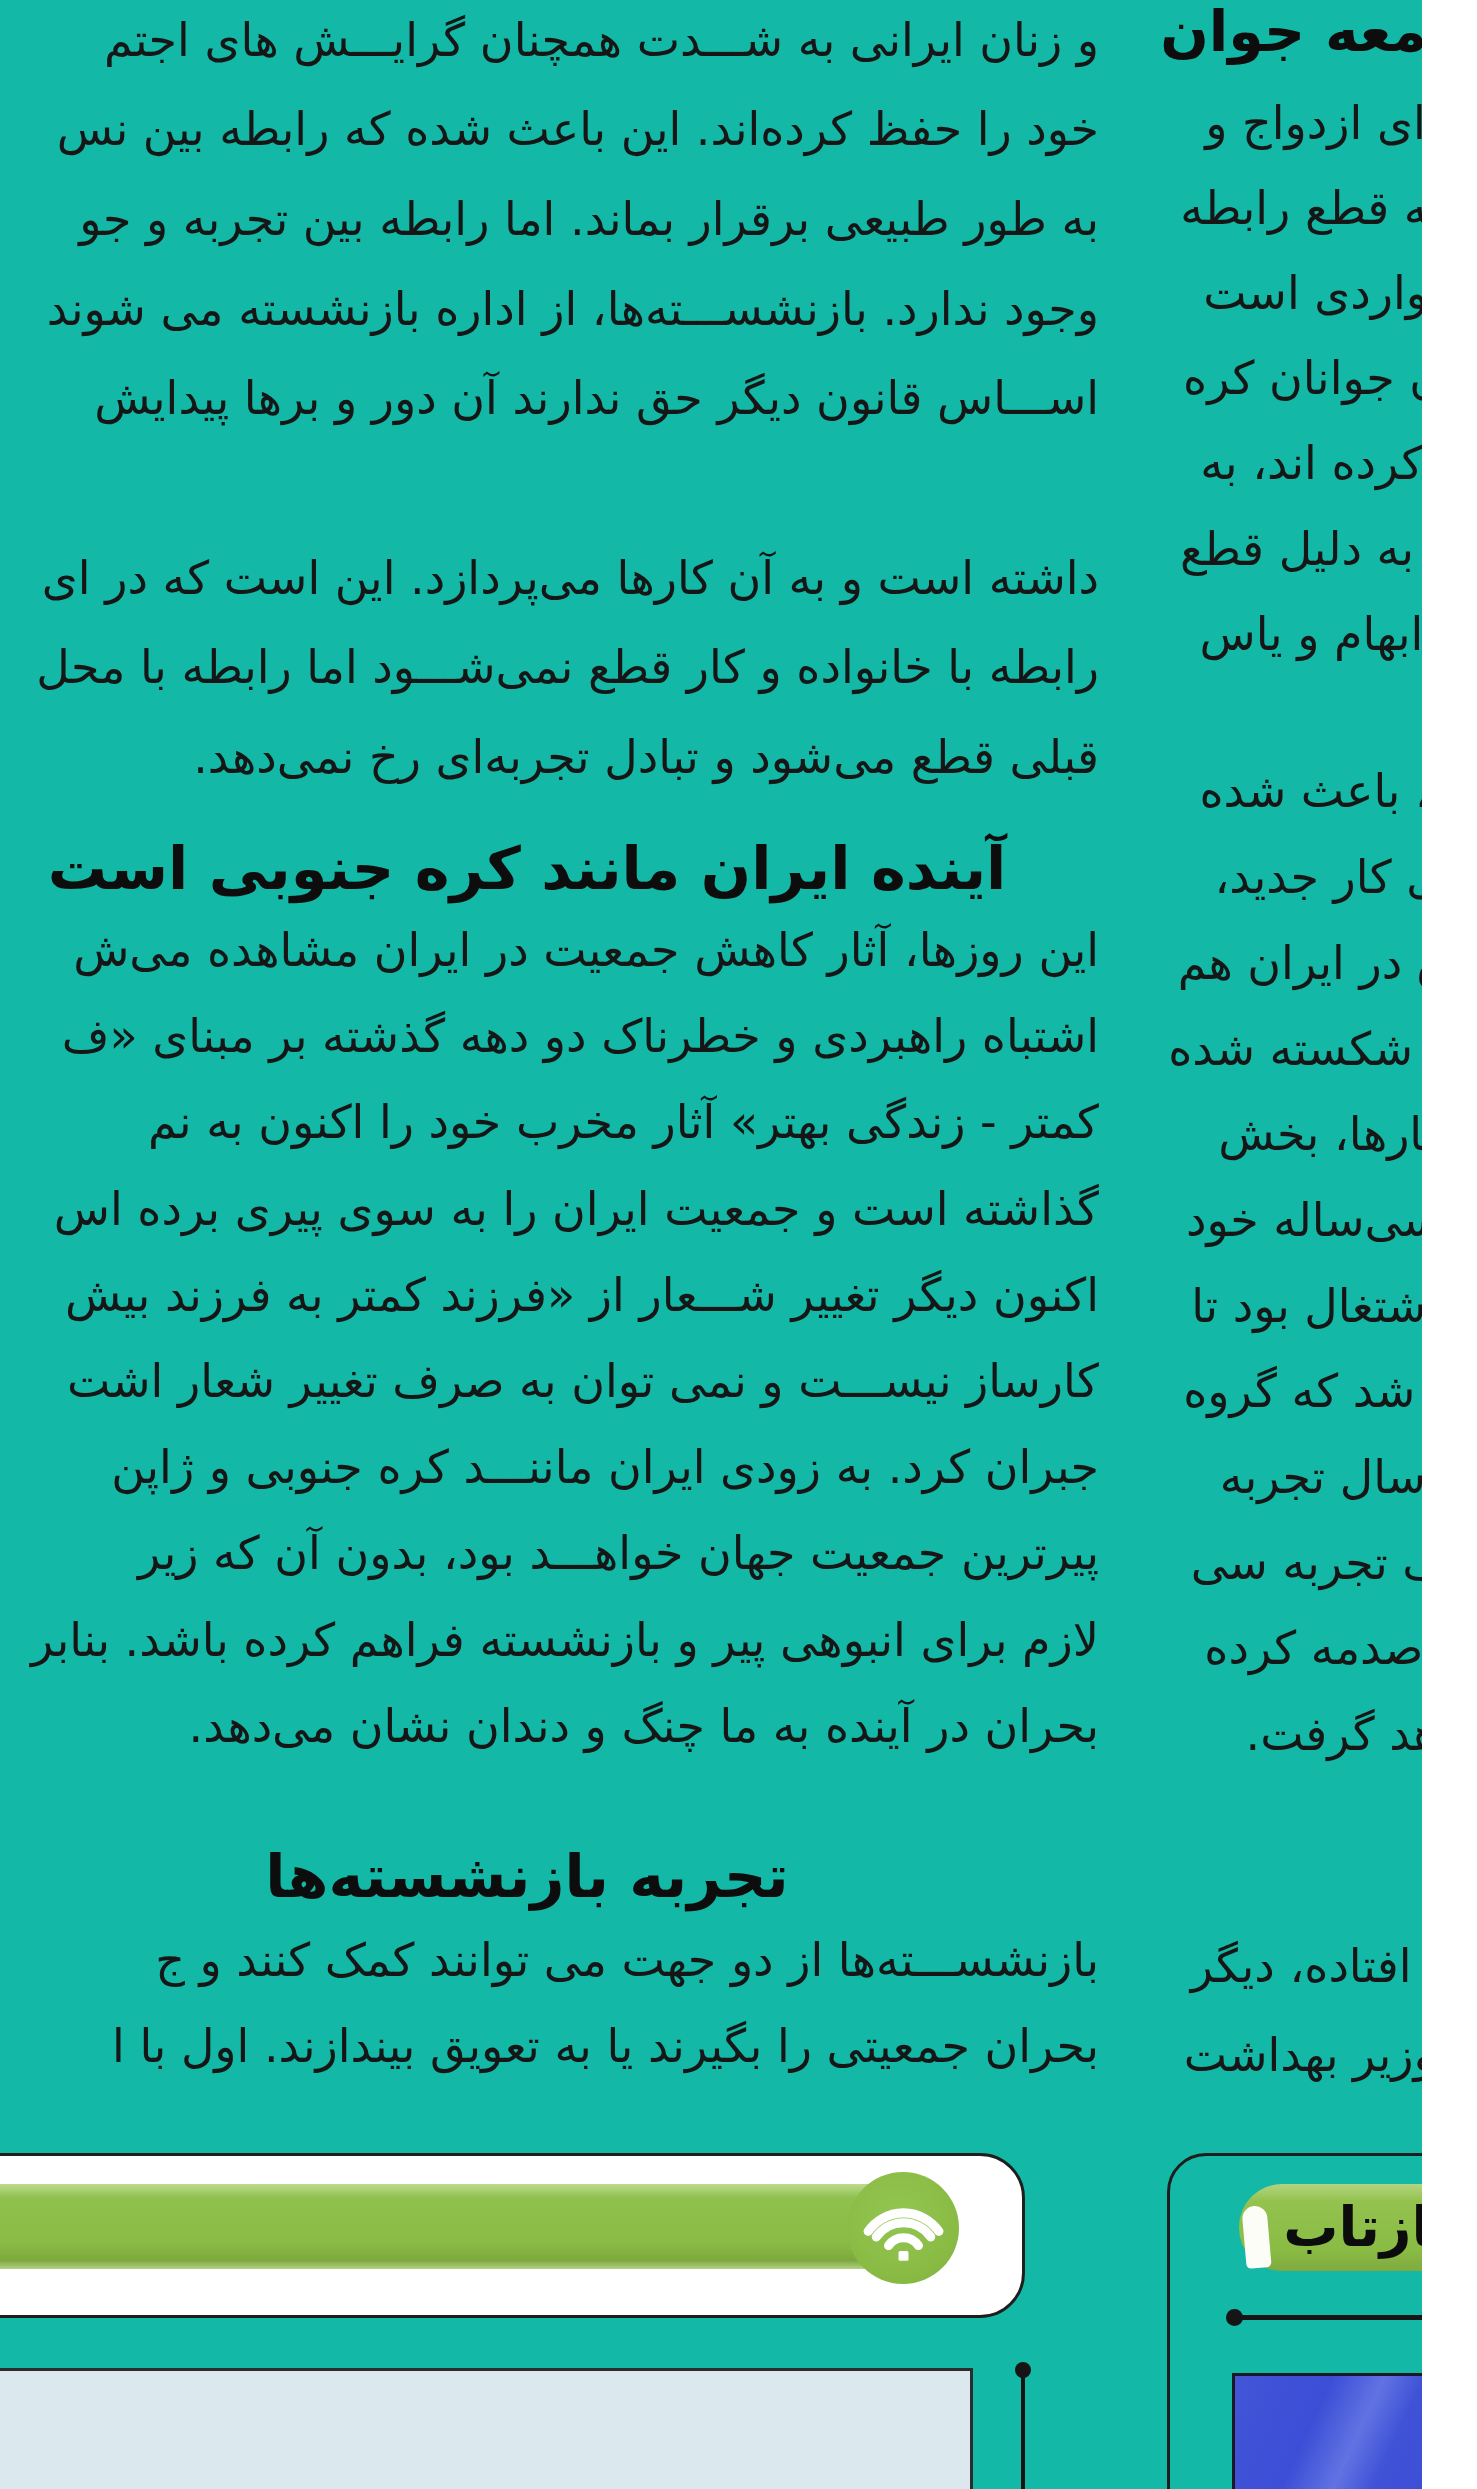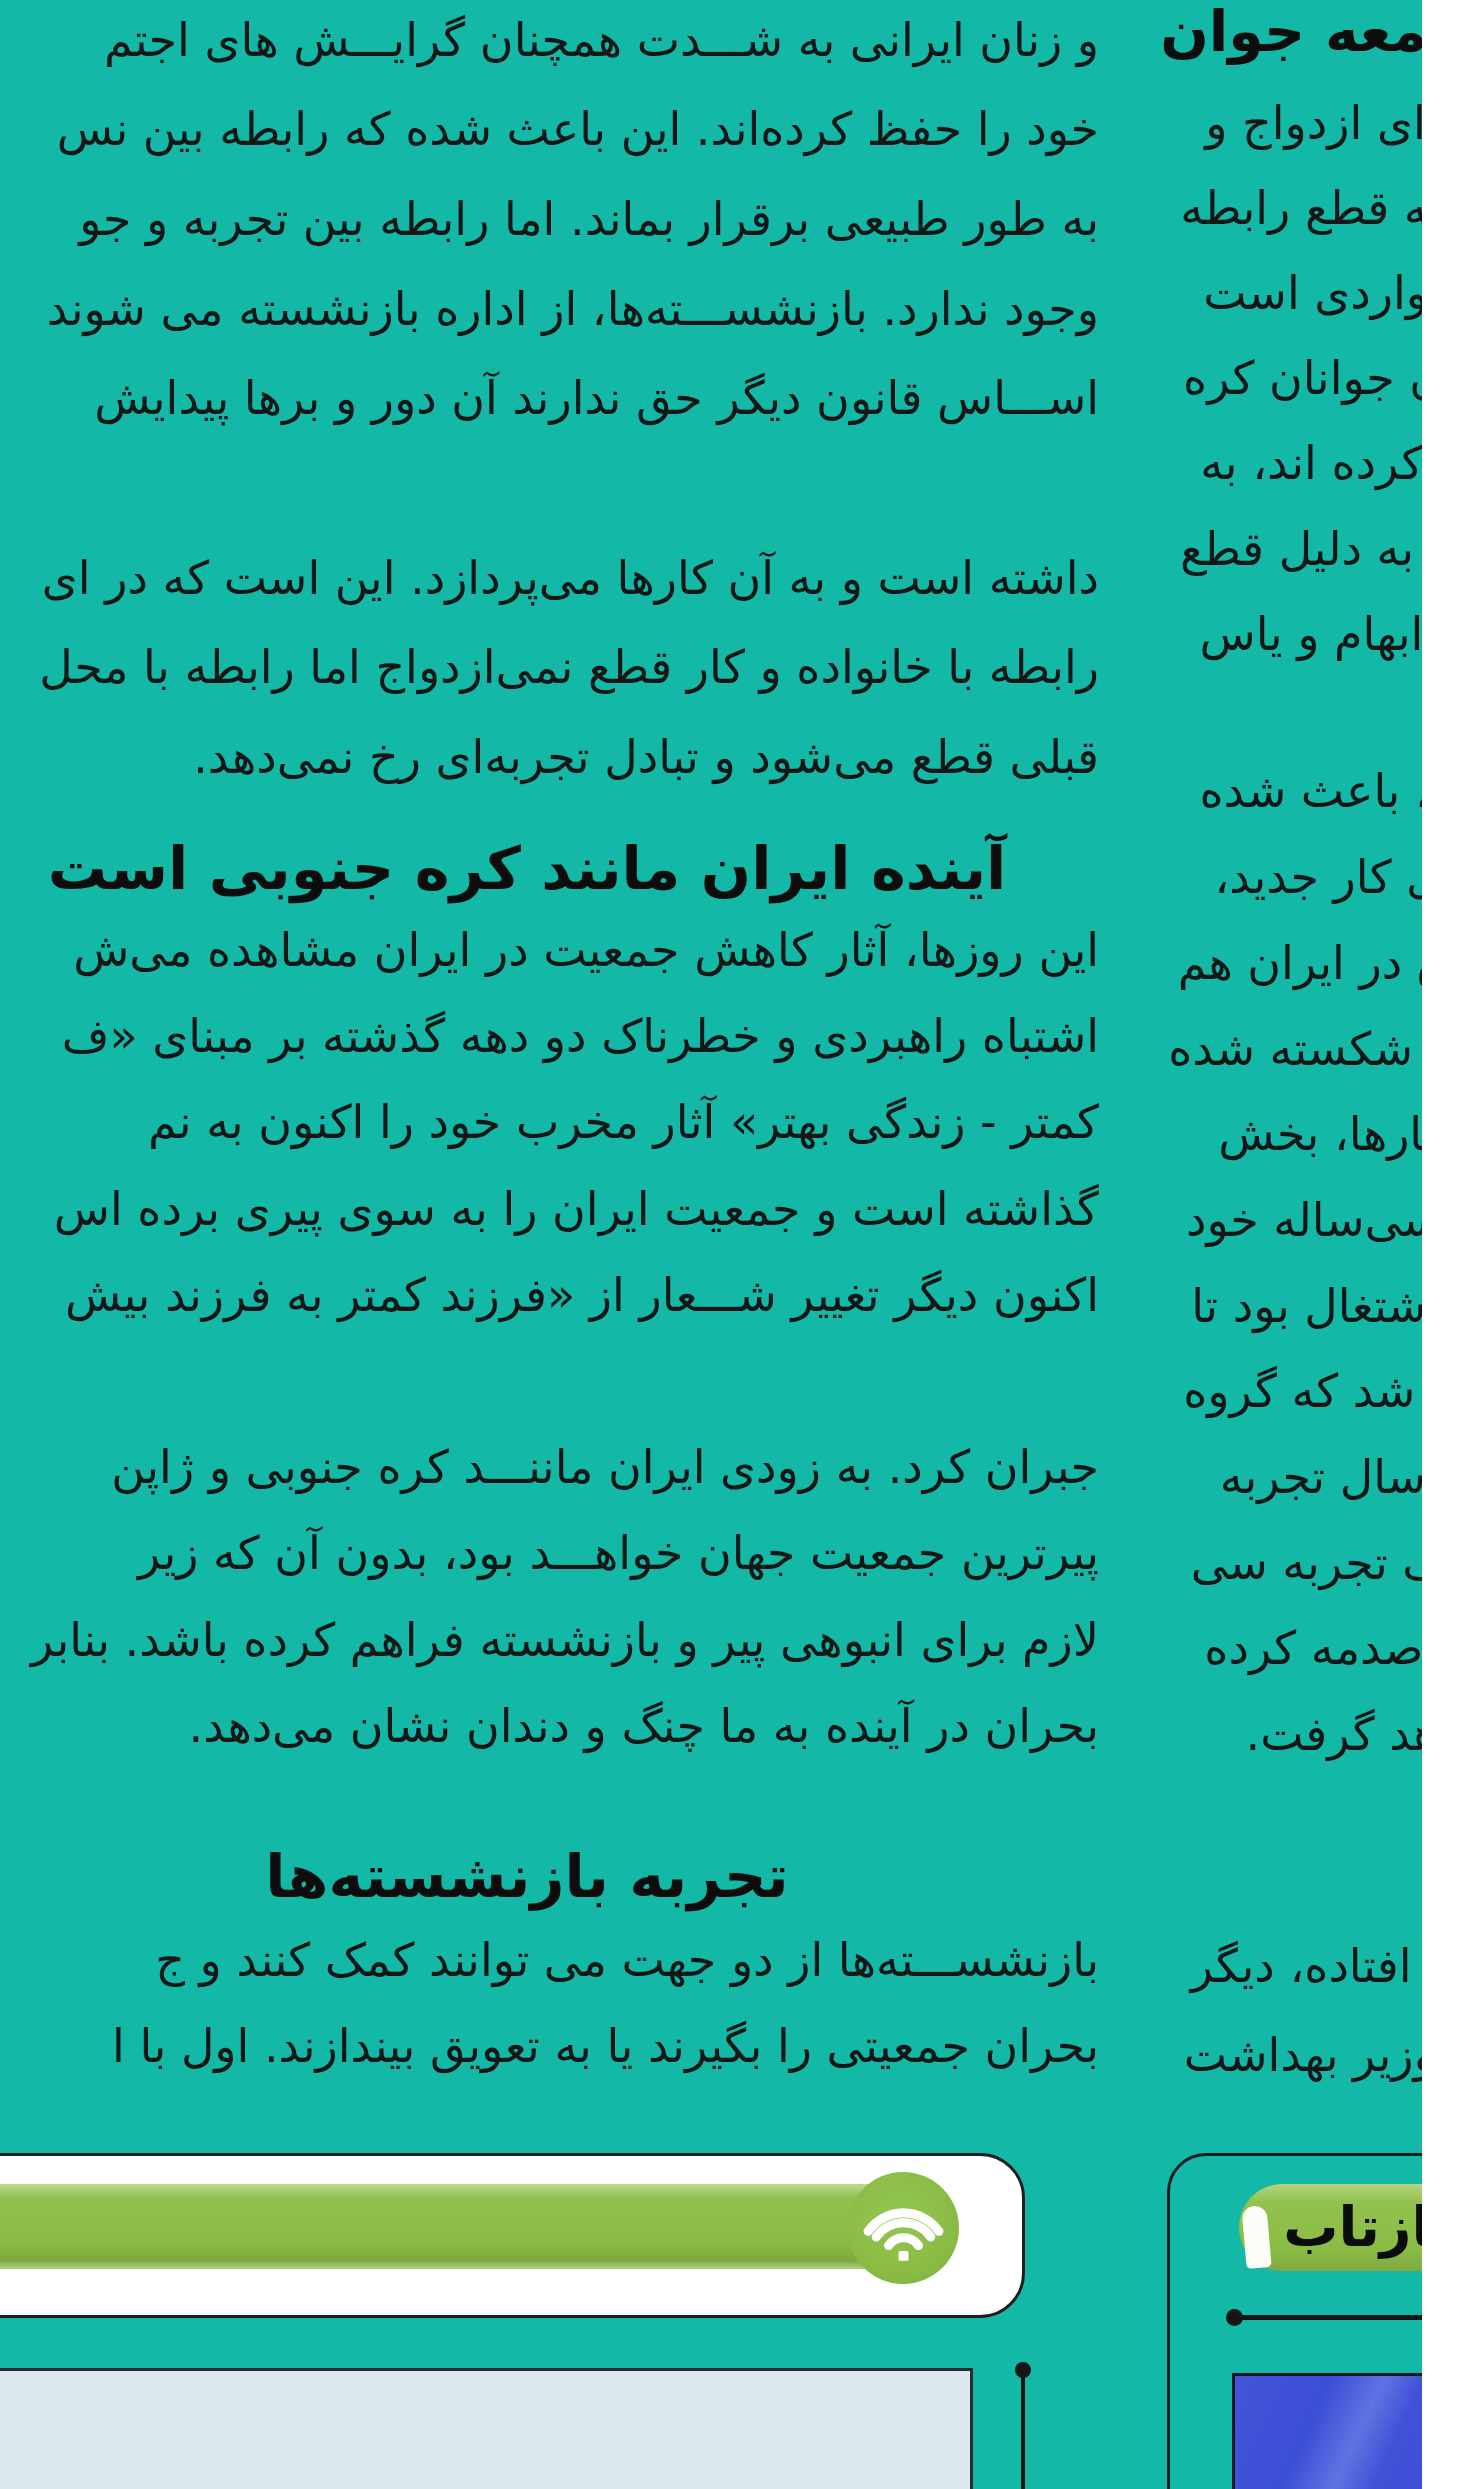--- a/index.html
+++ b/index.html
@@ -48,30 +48,31 @@
 <div class="page">
 
   <div class="col col-left"></div>
   <div class="col col-left">
       <div class="tline" style="top: 9.9px;">و زنان ایرانی به شـــدت همچنان گرایـــش های اجتم</div>
       <div class="tline" style="top: 99px;">خود را حفظ کرده‌اند. این باعث شده که رابطه بین نس</div>
       <div class="tline" style="top: 189px;">به طور طبیعی برقرار بماند. اما رابطه بین تجربه و جو</div>
       <div class="tline" style="top: 279px;">وجود ندارد. بازنشســـته‌ها، از اداره بازنشسته می شوند</div>
       <div class="tline" style="top: 368px;">اســـاس قانون دیگر حق ندارند آن دور و برها پیدایش</div>
       <div class="tline" style="top: 548px;">داشته است و به آن کارها می‌پردازد. این است که در ای</div>
-      <div class="tline" style="top: 637px;">رابطه با خانواده و کار قطع نمی‌ازدواج اما رابطه با محل</div>
+      <div class="tline" style="top: 637px;">رابطه با خانواده و کار قطع نمی‌شـــود اما رابطه با محل</div>
       <div class="tline" style="top: 727px;">قبلی قطع می‌شود و تبادل تجربه‌ای رخ نمی‌دهد.</div>
     </div>
   <div class="heading h-left" style="top:827px;">آینده ایران مانند کره جنوبی است</div>
   <div class="col col-left">
       <div class="tline" style="top: 920px;">این روزها، آثار کاهش جمعیت در ایران مشاهده می‌ش</div>
       <div class="tline" style="top: 1006px;">اشتباه راهبردی و خطرناک دو دهه گذشته بر مبنای «ف</div>
       <div class="tline" style="top: 1092px;">کمتر - زندگی بهتر» آثار مخرب خود را اکنون به نم</div>
       <div class="tline" style="top: 1179px;">گذاشته است و جمعیت ایران را به سوی پیری برده اس</div>
       <div class="tline" style="top: 1265px;">اکنون دیگر تغییر شـــعار از «فرزند کمتر به فرزند بیش</div>
+      <div class="tline" style="top: 1351px;">کارساز نیســـت و نمی توان به صرف تغییر شعار اشت</div>
       <div class="tline" style="top: 1437px;">جبران کرد. به زودی ایران ماننـــد کره جنوبی و ژاپن</div>
       <div class="tline" style="top: 1523px;">پیرترین جمعیت جهان خواهـــد بود، بدون آن که زیر</div>
       <div class="tline" style="top: 1610px;">لازم برای انبوهی پیر و بازنشسته فراهم کرده باشد. بنابر</div>
       <div class="tline" style="top: 1696px; text-align: center;">بحران در آینده به ما چنگ و دندان نشان می‌دهد.</div>
     </div>
   <div class="heading h-left" style="top:1835px;">تجربه بازنشسته‌ها</div>
   <div class="col col-left">
       <div class="tline" style="top: 1930px;">بازنشســـته‌ها از دو جهت می توانند کمک کنند و ج</div>
       <div class="tline" style="top: 2016px;">بحران جمعیتی را بگیرند یا به تعویق بیندازند. اول با ا</div>
     </div>

